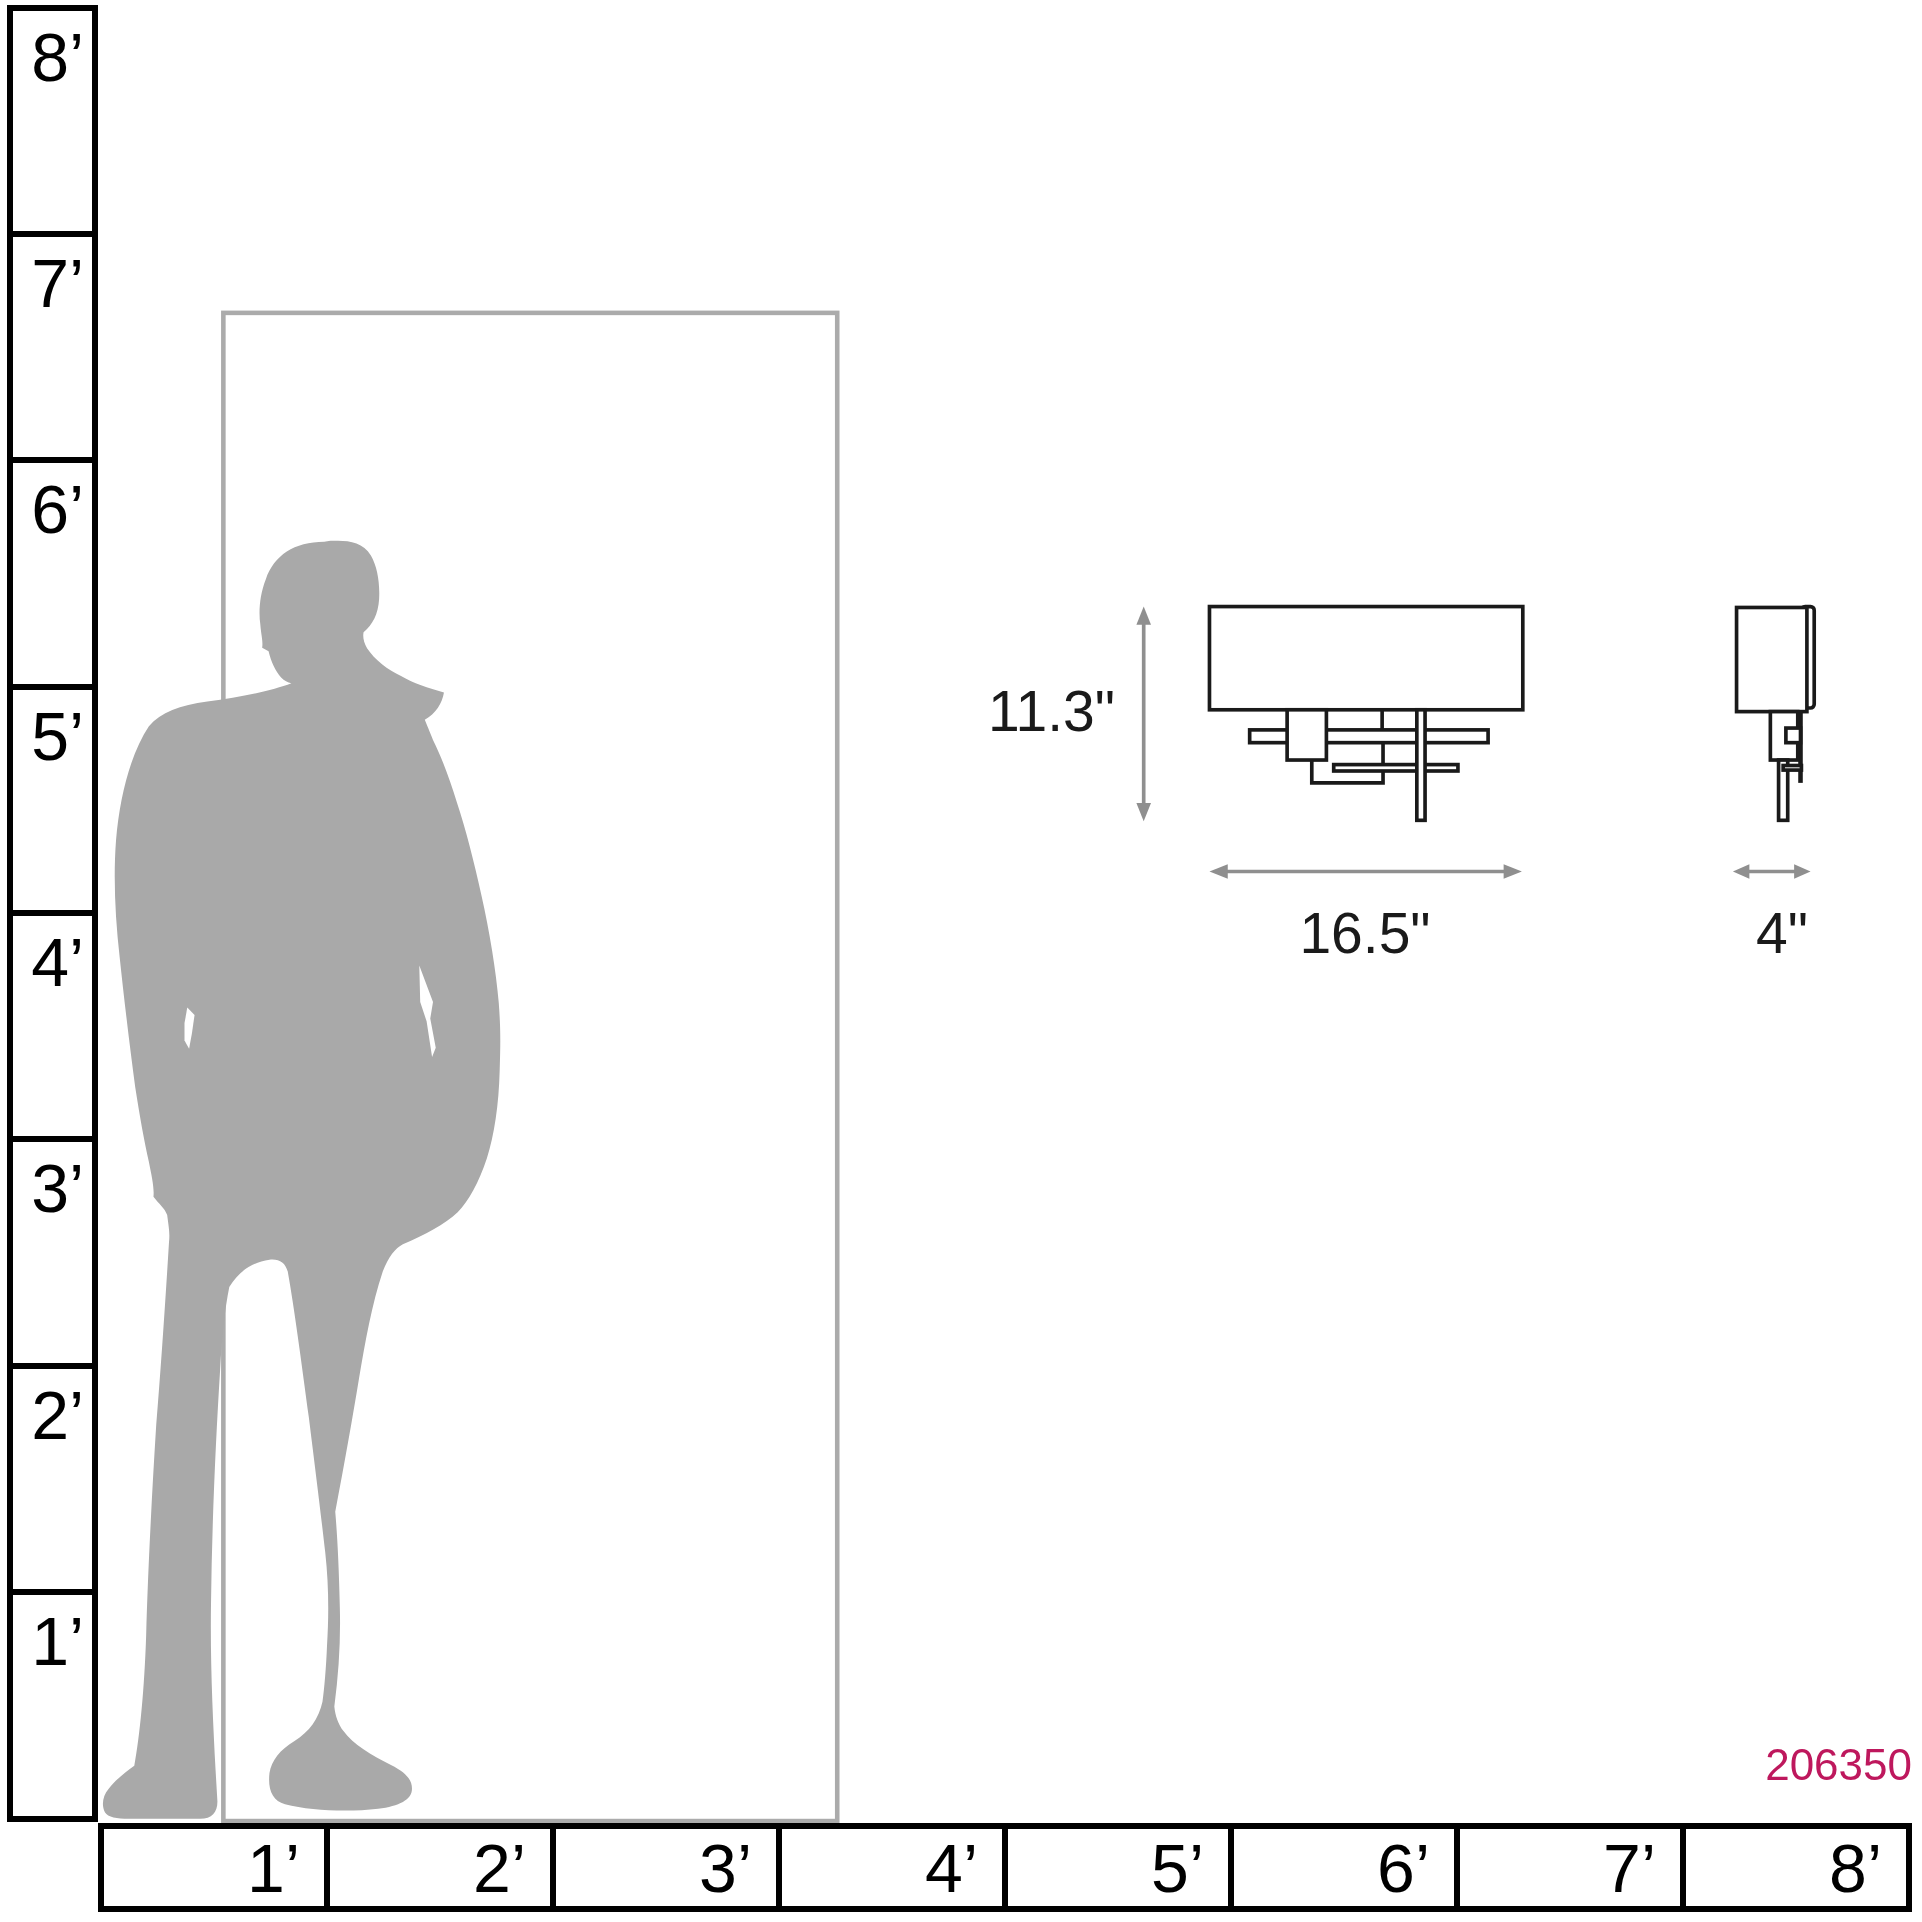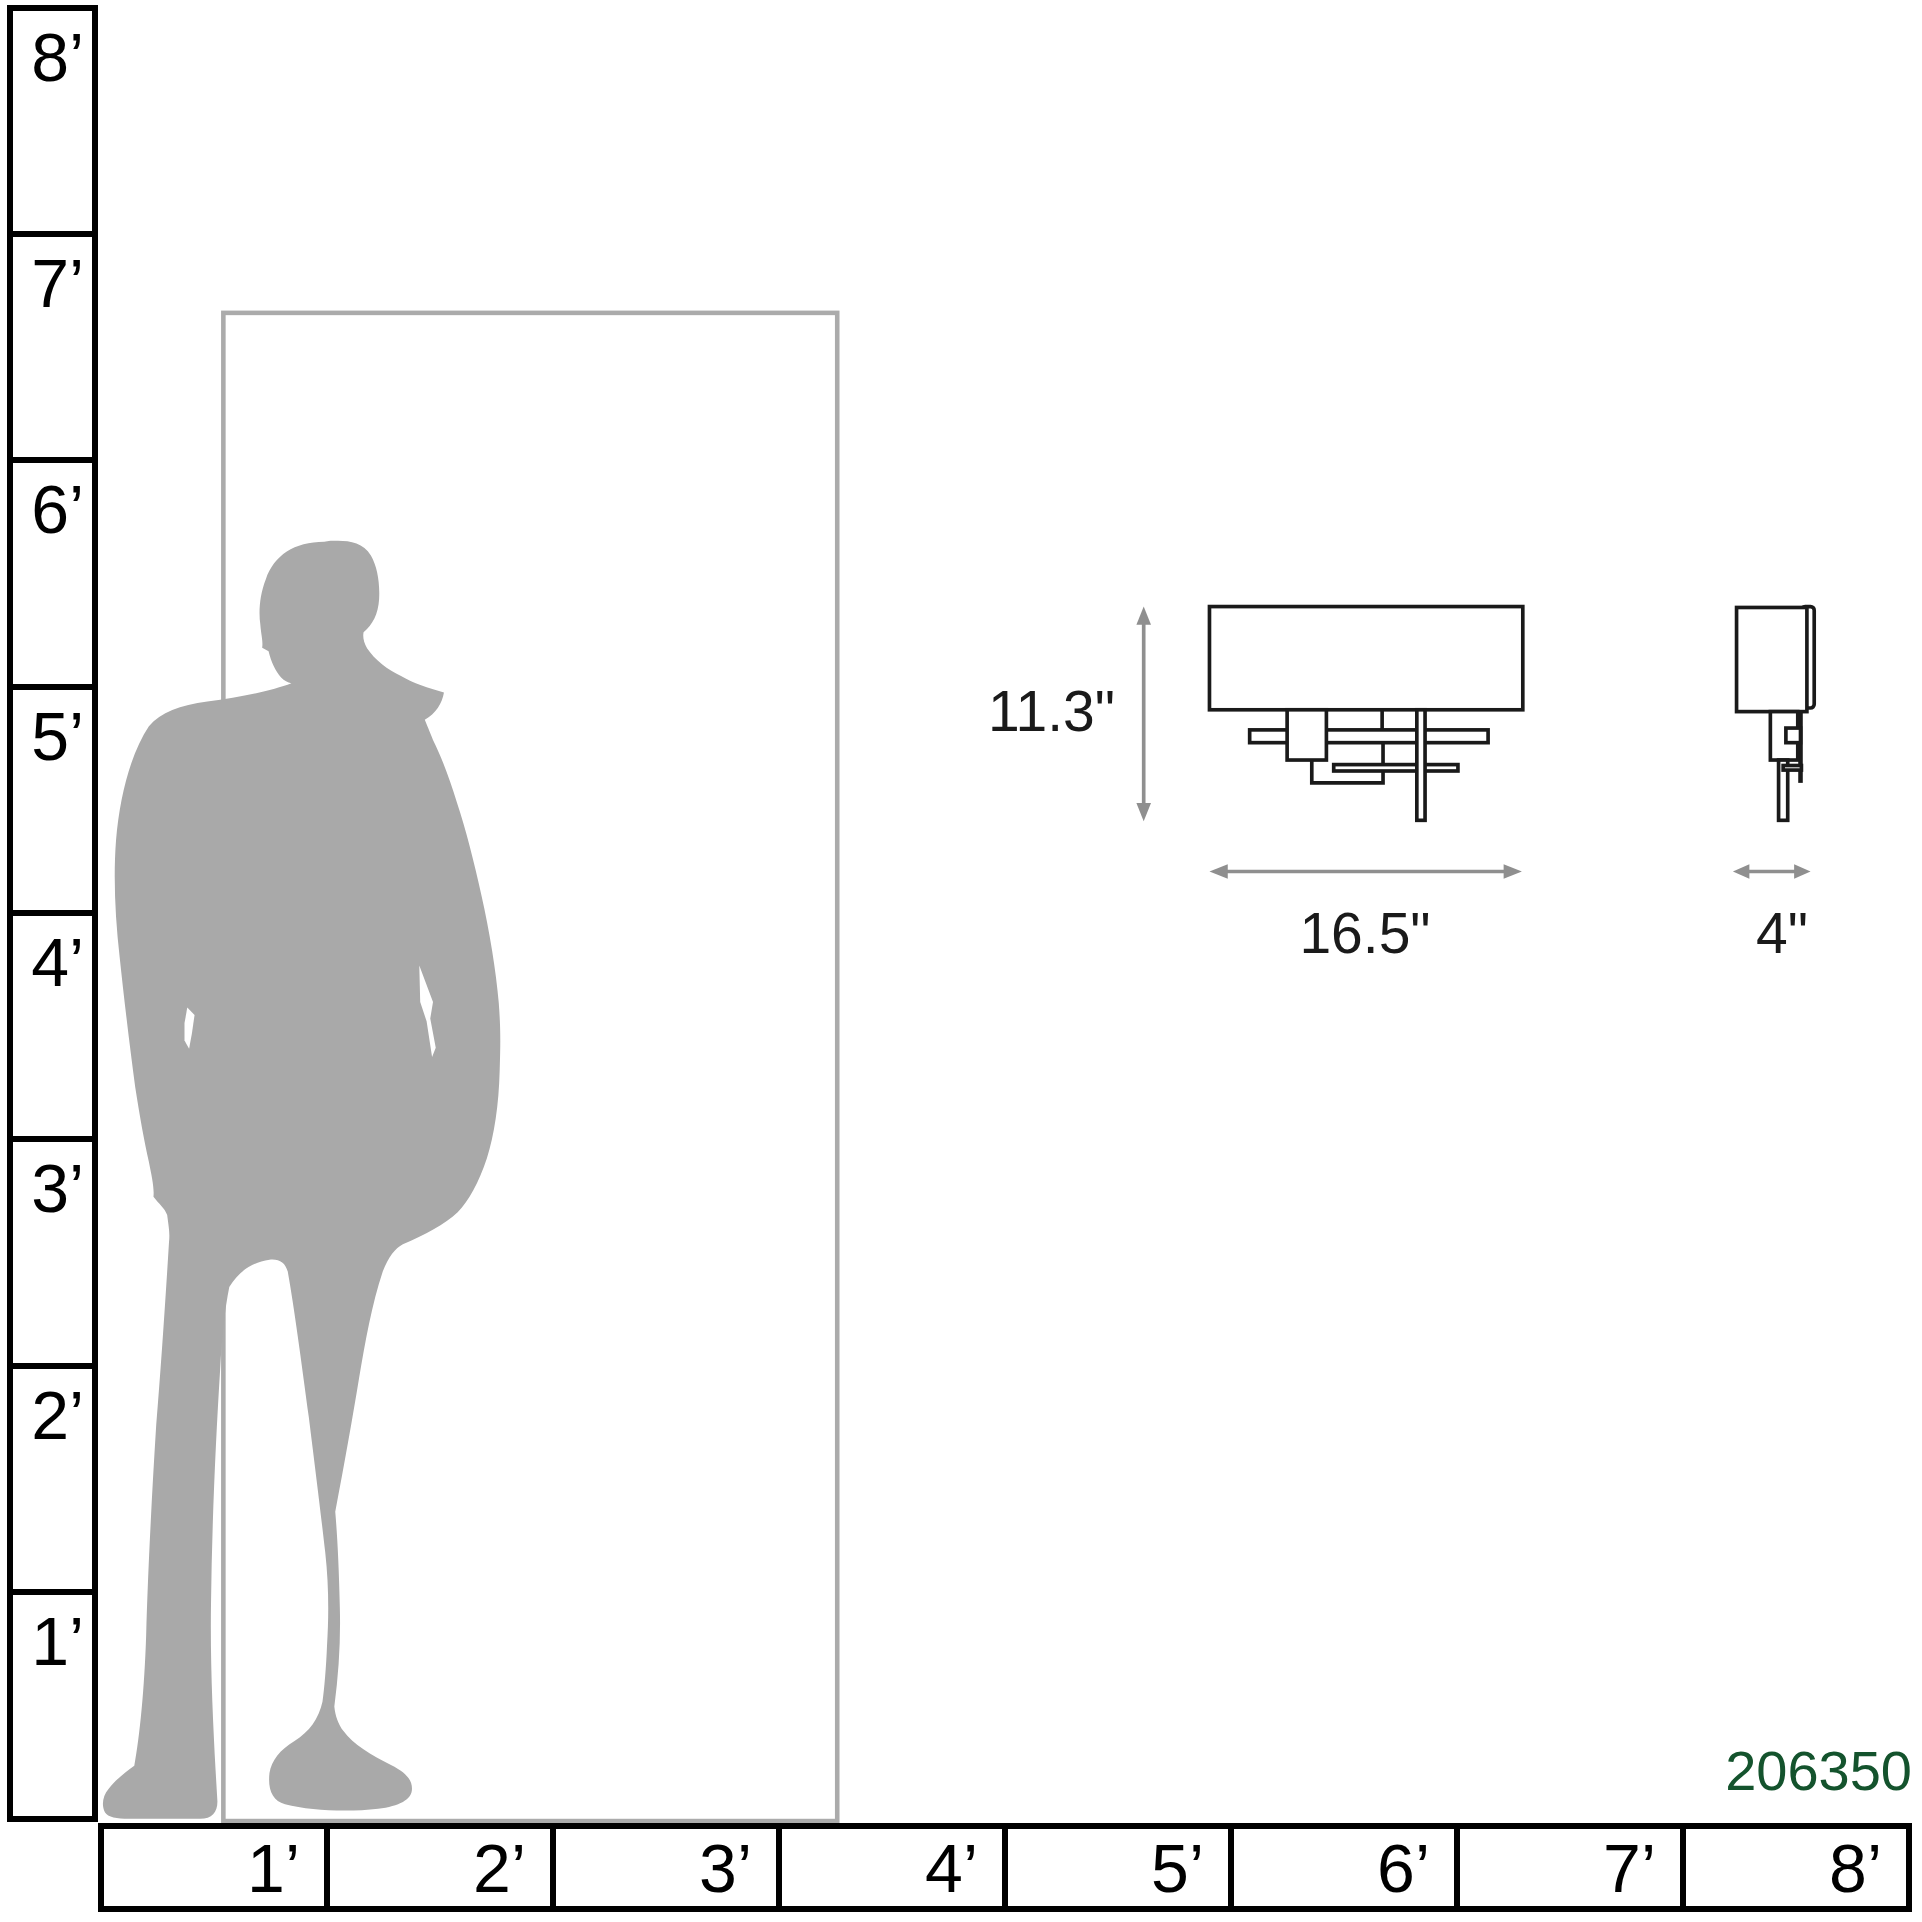--- a/index.html
+++ b/index.html
@@ -44,21 +44,21 @@
   }
   .hruler .cell + .cell{border-left:6.4px solid #000;}
   
   .dim-label{
     position:absolute;
     font-size:57px;line-height:1;color:#1a1a1a;
     white-space:nowrap;
   }
   .product-number{
     position:absolute;
-    font-size:56px;line-height:1;color:#14532d;
+    font-size:44px;line-height:1;color:#be185d;
     white-space:nowrap;
   }
   .ta-r{text-align:right;}
   .ta-c{text-align:center;}
 </style>
 </head>
 <body>
 
 <div class="canvas">
 

